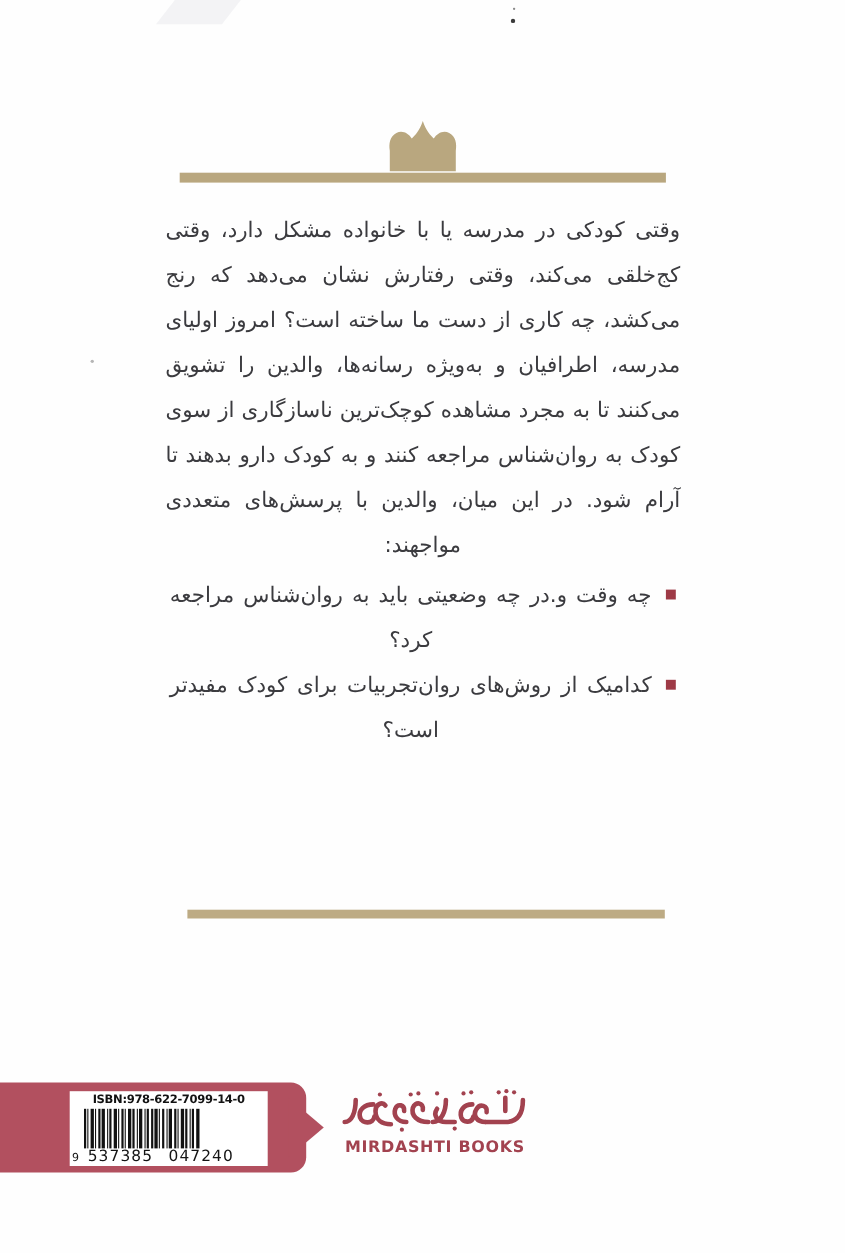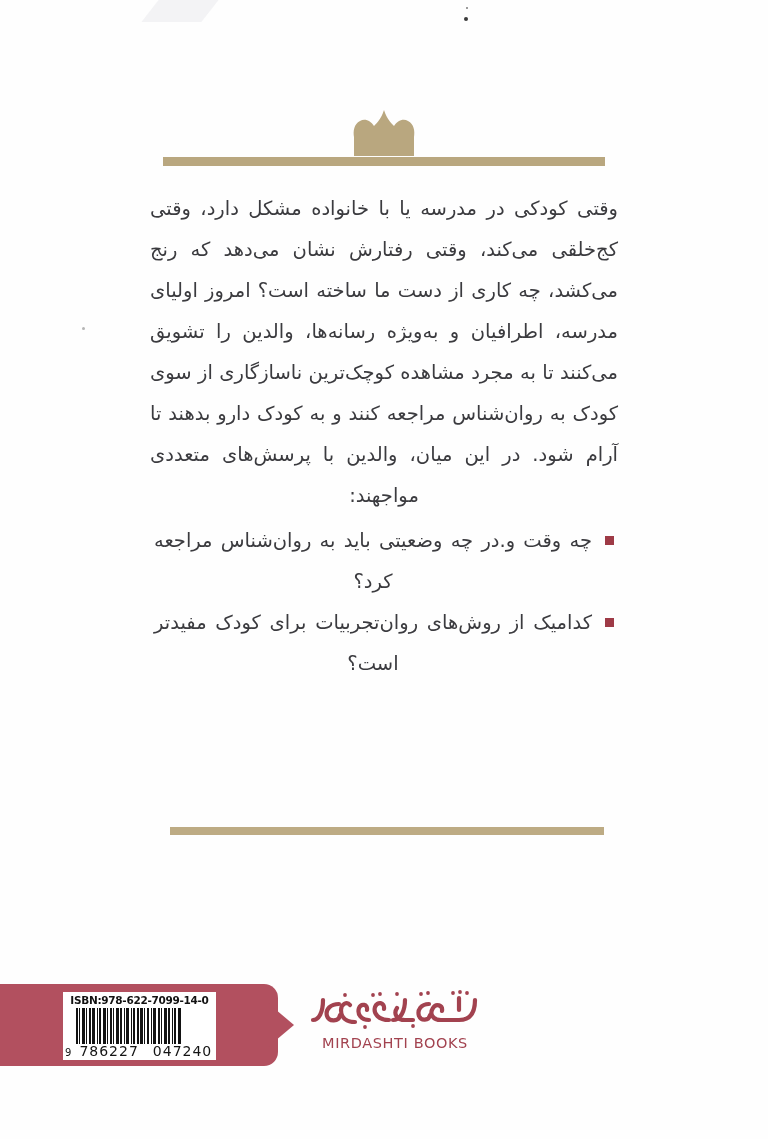--- a/index.html
+++ b/index.html
@@ -131,21 +131,21 @@
     width: 0;
     height: 0;
     border-top: 27px solid transparent;
     border-bottom: 27px solid transparent;
     border-left: 32px solid #b2505f;
   }
   .barcode-box {
     position: absolute;
     left: 63px;
     top: 8px;
-    width: 153px;
+    width: 180px;
     height: 68px;
     background: #ffffff;
     padding: 0;
     box-sizing: border-box;
   }
   .isbn-label {
     position: absolute;
     left: 0;
     top: 2px;
     width: 100%;
@@ -201,21 +201,21 @@
   .logo-mark {
     display: block;
     margin: 0 auto;
     direction: rtl;
   }
   .logo-word {
     display: block;
     margin-top: 1px;
     font-family: "DejaVu Sans", "Liberation Sans", sans-serif;
     font-size: 14.5px;
-    font-weight: normal;
+    font-weight: bold;
     color: #a2424f;
     letter-spacing: 0.6px;
     direction: ltr;
   }
 </style>
 </head>
 <body>
 
 <div class="page">
 
@@ -323,21 +323,21 @@
           <i style="width:2px;background:transparent"></i>
         <i style="width:1px"></i>
           <i style="width:1px;background:transparent"></i>
         <i style="width:2px"></i>
           <i style="width:2px;background:transparent"></i>
         <i style="width:3px"></i>
       </div>
 
       <div class="barcode-digits">
         <span class="bd-lead">9</span>
-        <span class="bd-a">786227</span>
+        <span class="bd-a">537385</span>
         <span class="bd-b">047240</span>
       </div>
     </div>
 
     <div class="logo">
       <svg class="logo-mark" width="172" height="46" viewBox="0 0 172 46">
         <g fill="none" stroke="#a2424f" stroke-width="4.2" stroke-linecap="round" stroke-linejoin="round">
           <path d="M166 12 C166 26 160 32 150 32 L132 32"></path>
           <path d="M150 10 L150 22"></path>
           <path d="M132 32 C124 32 120 26 124 20 C127 15 134 17 133 23"></path>

